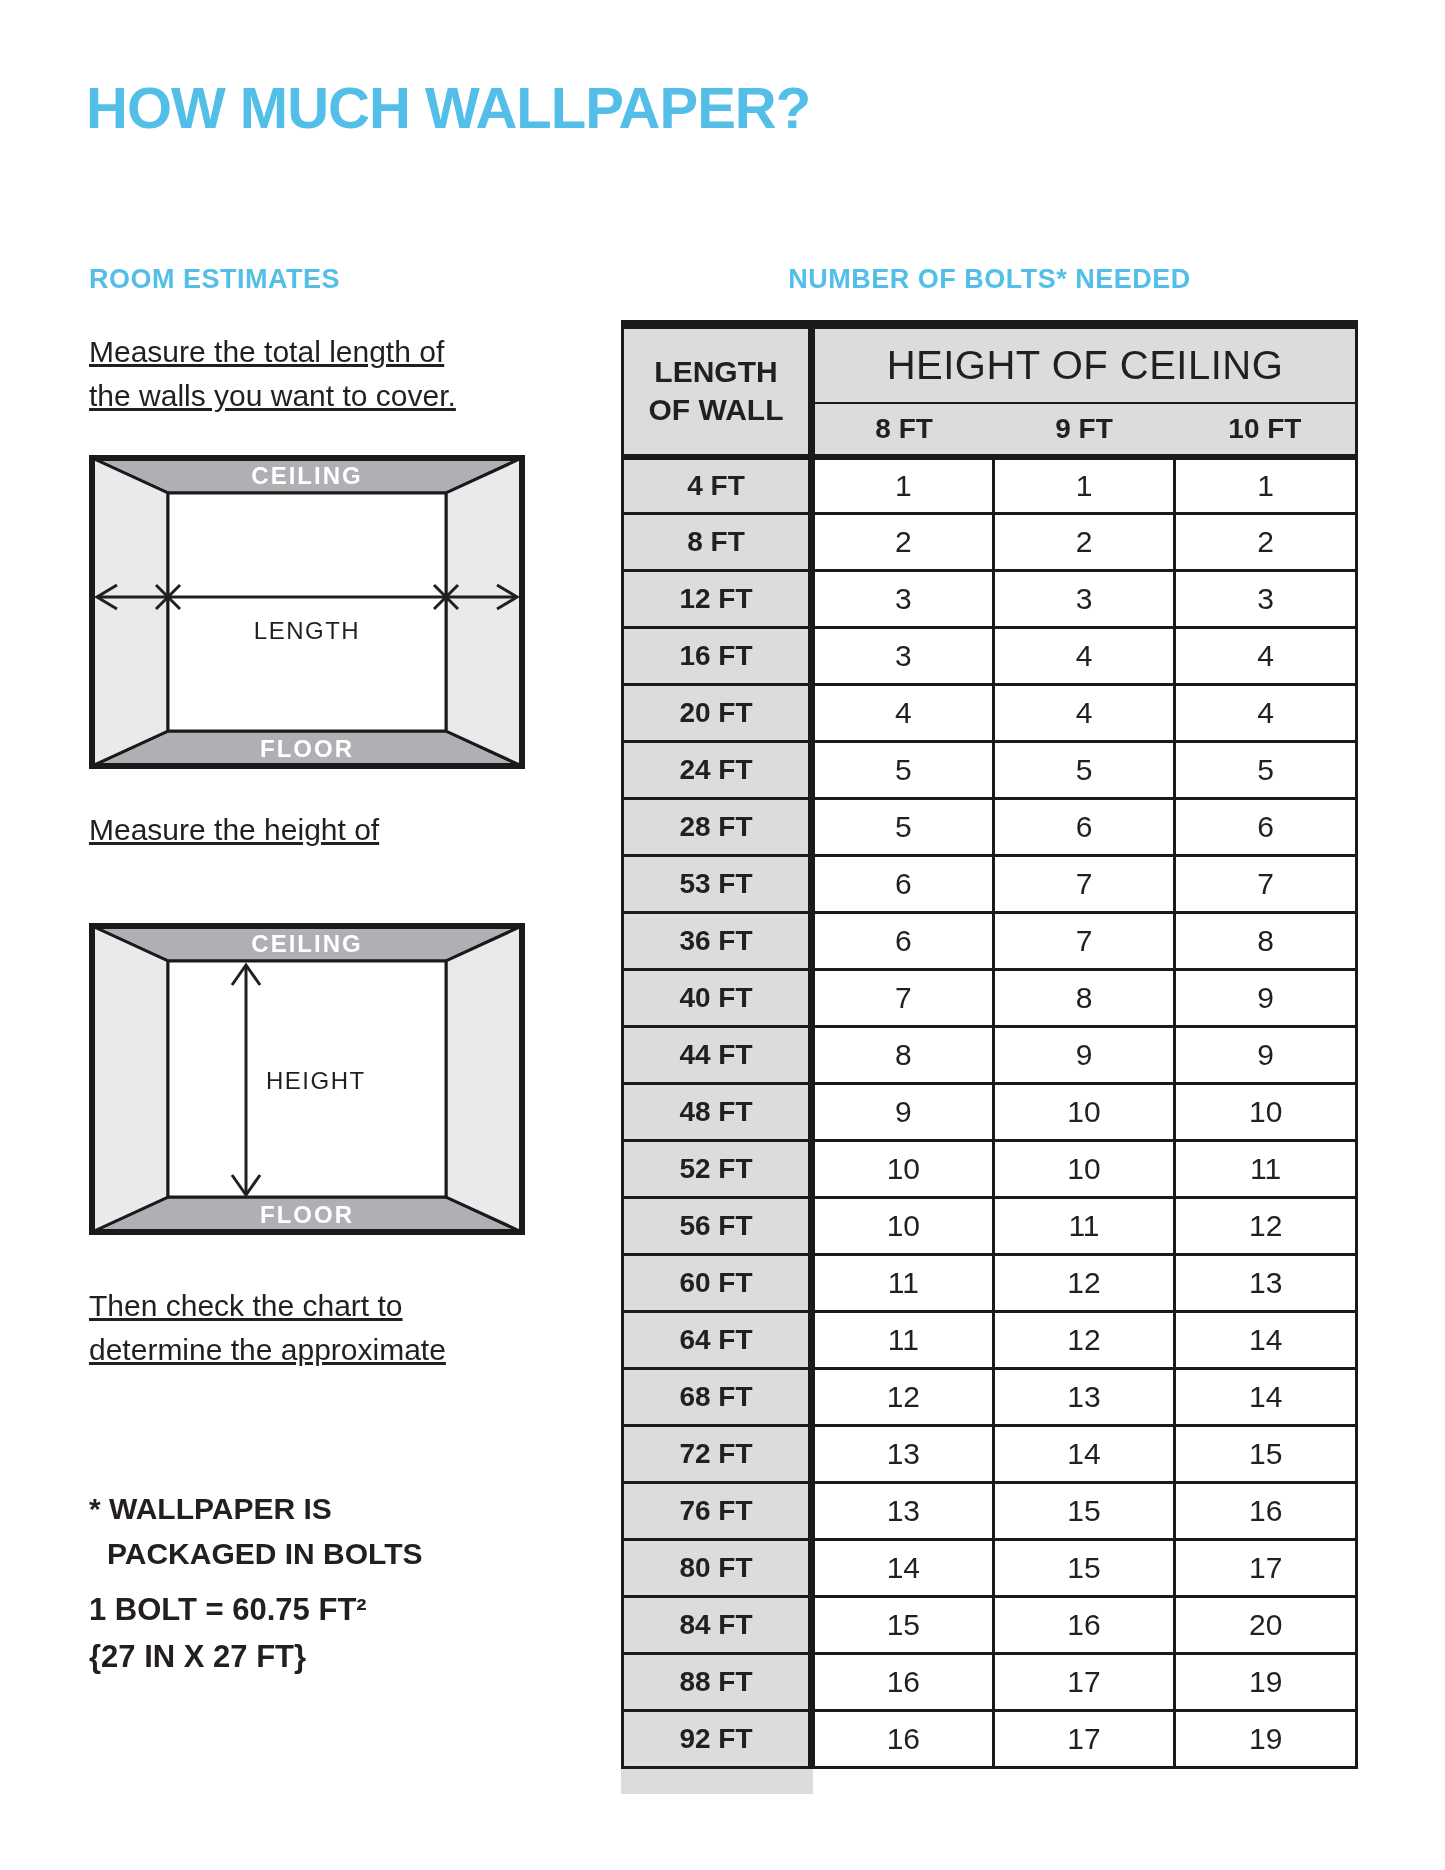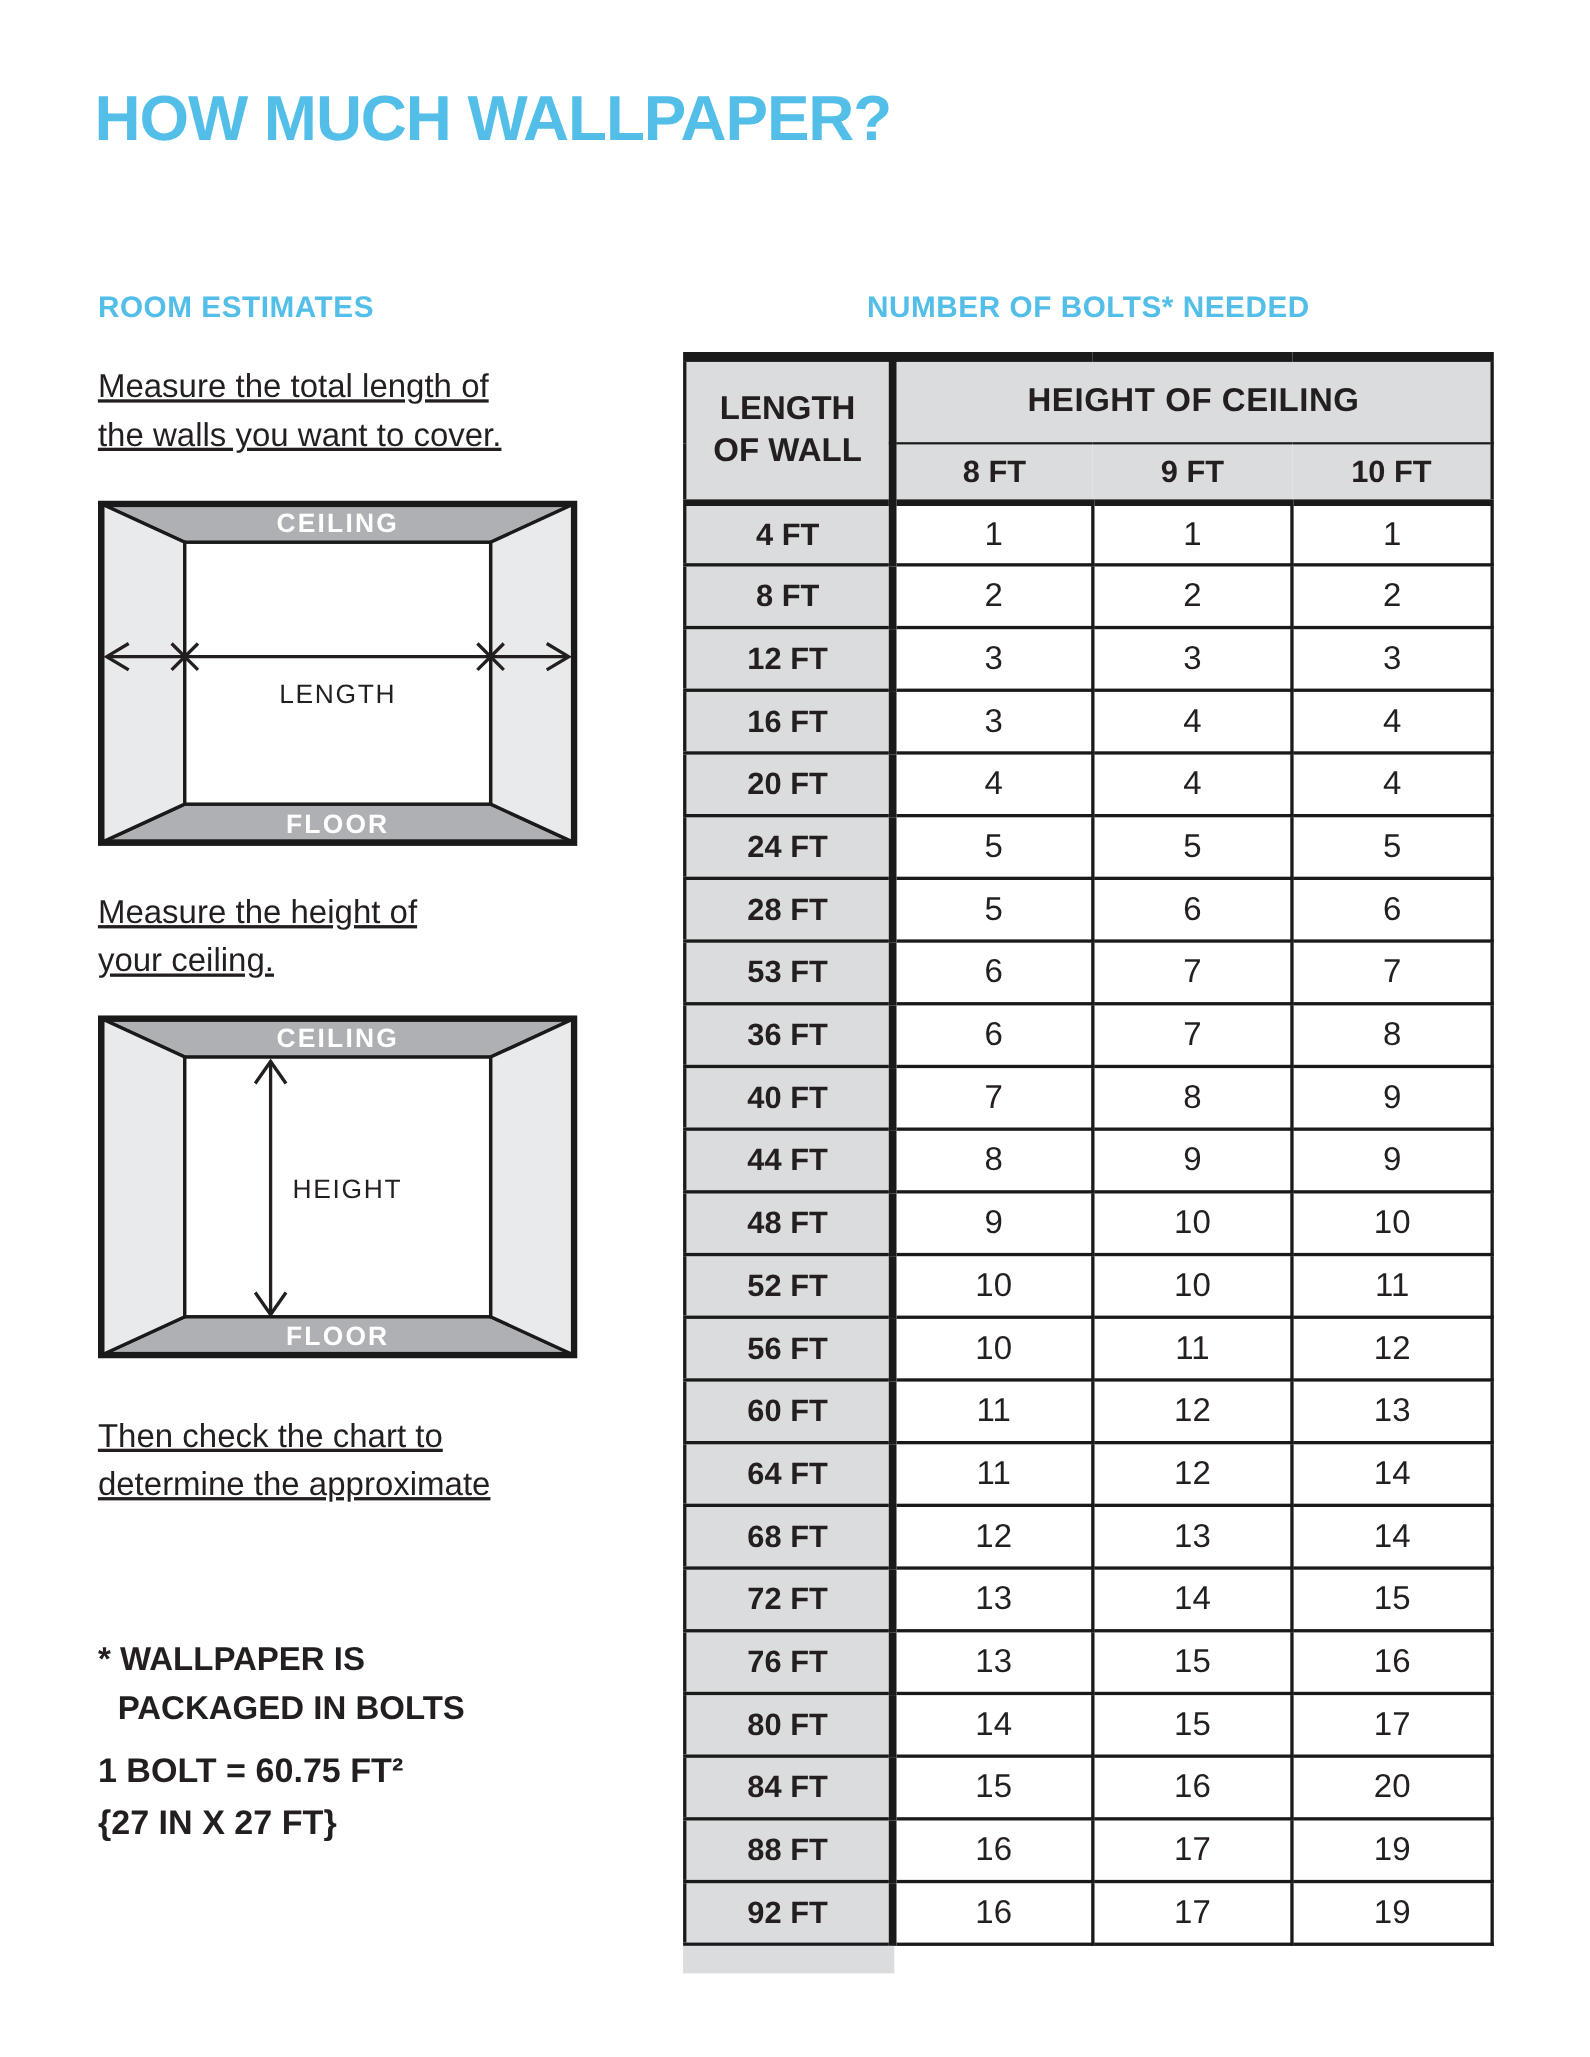--- a/index.html
+++ b/index.html
@@ -26,21 +26,21 @@
   #diagram1 { top:455px; }
   #diagram2 { top:923px; }
   svg text { font-family:"Liberation Sans", sans-serif; }
   .svg-room-label { fill:#ffffff; font-size:24px; font-weight:bold; letter-spacing:2px; }
   .svg-dim-label  { fill:var(--ink); font-size:24px; letter-spacing:1.5px; }
 
   .table-wrap { position:absolute; left:621px; top:320px; width:737px; }
   table.bolts { border-collapse:collapse; width:737px; table-layout:fixed; border:3px solid var(--line); border-top:9px solid var(--line); }
   table.bolts th, table.bolts td { text-align:center; vertical-align:middle; color:var(--ink); }
   th.col1head { width:189px; background:var(--cellgray); border-right:7px solid var(--line); border-bottom:6px solid var(--line); font-size:30px; font-weight:bold; line-height:38px; }
-  th.hoc { background:var(--cellgray); border-bottom:2px solid var(--line); font-size:30px; font-weight:bold; height:78px; letter-spacing:0.5px; }
+  th.hoc { background:var(--cellgray); border-bottom:2px solid var(--line); font-size:40px; font-weight:normal; height:78px; letter-spacing:0.5px; }
   tr.subrow th { background:var(--cellgray); border-bottom:6px solid var(--line); font-size:28px; font-weight:bold; height:54px; }
   table.bolts tbody tr { height:57px; }
   table.bolts tbody td { border:3px solid var(--line); background:#fff; font-size:30px; }
   table.bolts tbody td.wall { background:var(--cellgray); border-right:7px solid var(--line); border-left:none; font-size:28px; font-weight:bold; }
   .col1-tab { width:192px; height:25px; background:var(--cellgray); margin-top:0px; }
 </style>
 </head>
 <body>
 
 <div class="page-title">HOW MUCH WALLPAPER?</div>
@@ -71,21 +71,20 @@
       <line x1="67" y1="154" x2="91" y2="130"></line>
       <line x1="345" y1="130" x2="369" y2="154"></line>
       <line x1="345" y1="154" x2="369" y2="130"></line>
     </g>
     <text class="svg-dim-label" x="218" y="184" text-anchor="middle">LENGTH</text>
   </svg>
 </div>
 
 <div class="para" id="para2">
   <div>Measure the height of</div>
-  <div>your ceiling.</div>
 </div>
 
 <div class="diagram" id="diagram2">
   <svg width="436" height="312" viewBox="0 0 436 312">
     <polygon points="3,3 433,3 357,38 79,38" fill="var(--floorgray)" stroke="var(--line)" stroke-width="3"></polygon>
     <polygon points="3,309 433,309 357,274 79,274" fill="var(--floorgray)" stroke="var(--line)" stroke-width="3"></polygon>
     <polygon points="3,3 79,38 79,274 3,309" fill="var(--wallgray)" stroke="var(--line)" stroke-width="3"></polygon>
     <polygon points="433,3 357,38 357,274 433,309" fill="var(--wallgray)" stroke="var(--line)" stroke-width="3"></polygon>
     <rect x="79" y="38" width="278" height="236" fill="#ffffff" stroke="var(--line)" stroke-width="3"></rect>
     <rect x="3" y="3" width="430" height="306" fill="none" stroke="var(--line)" stroke-width="6"></rect>

